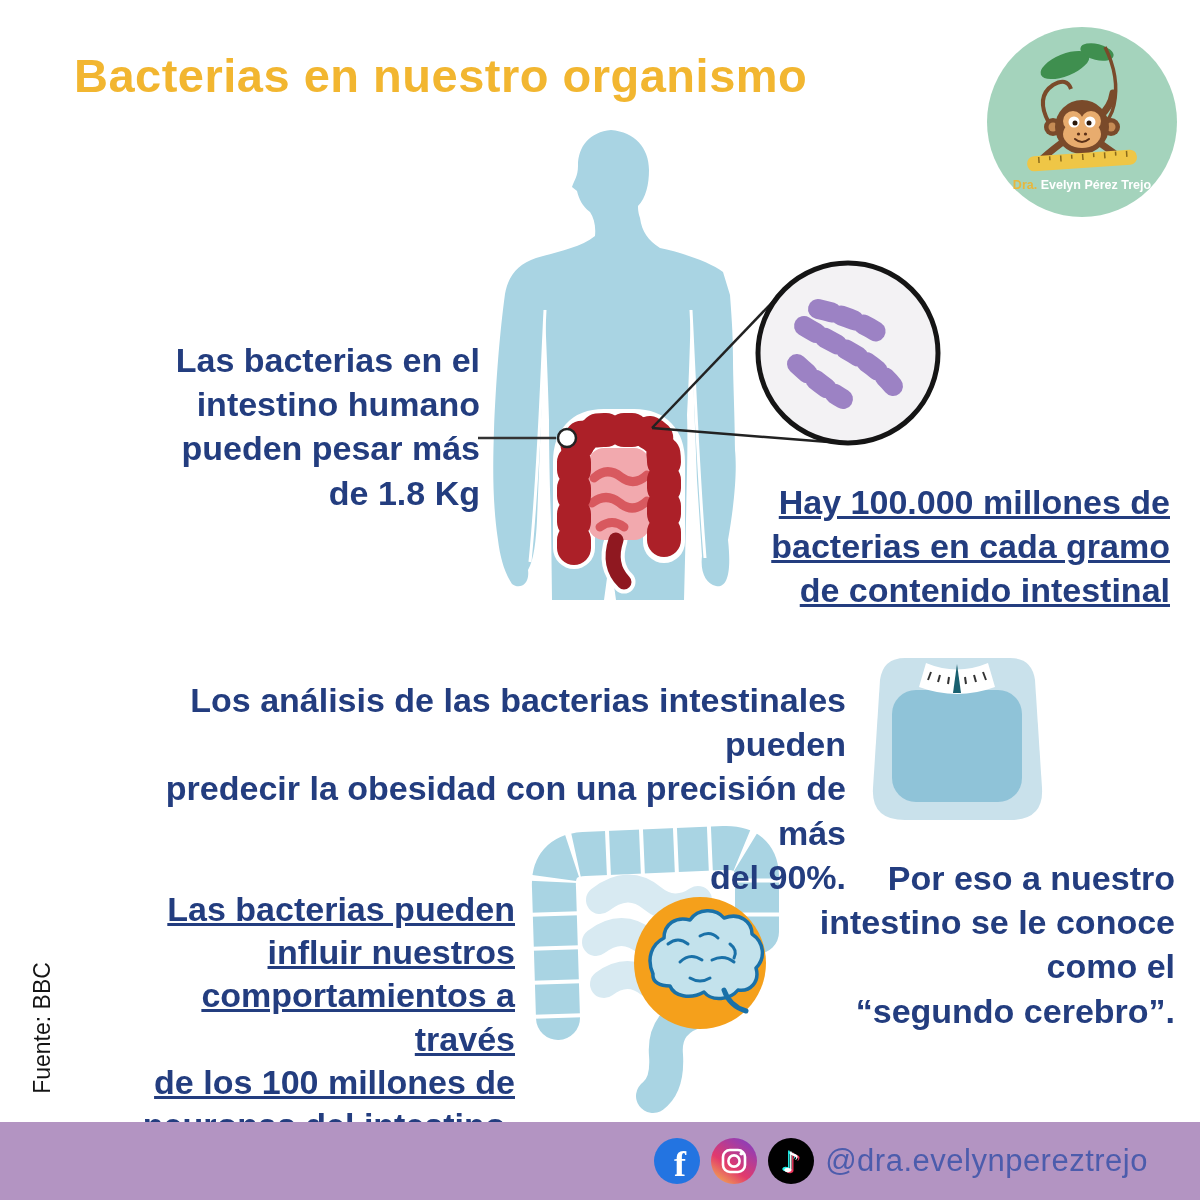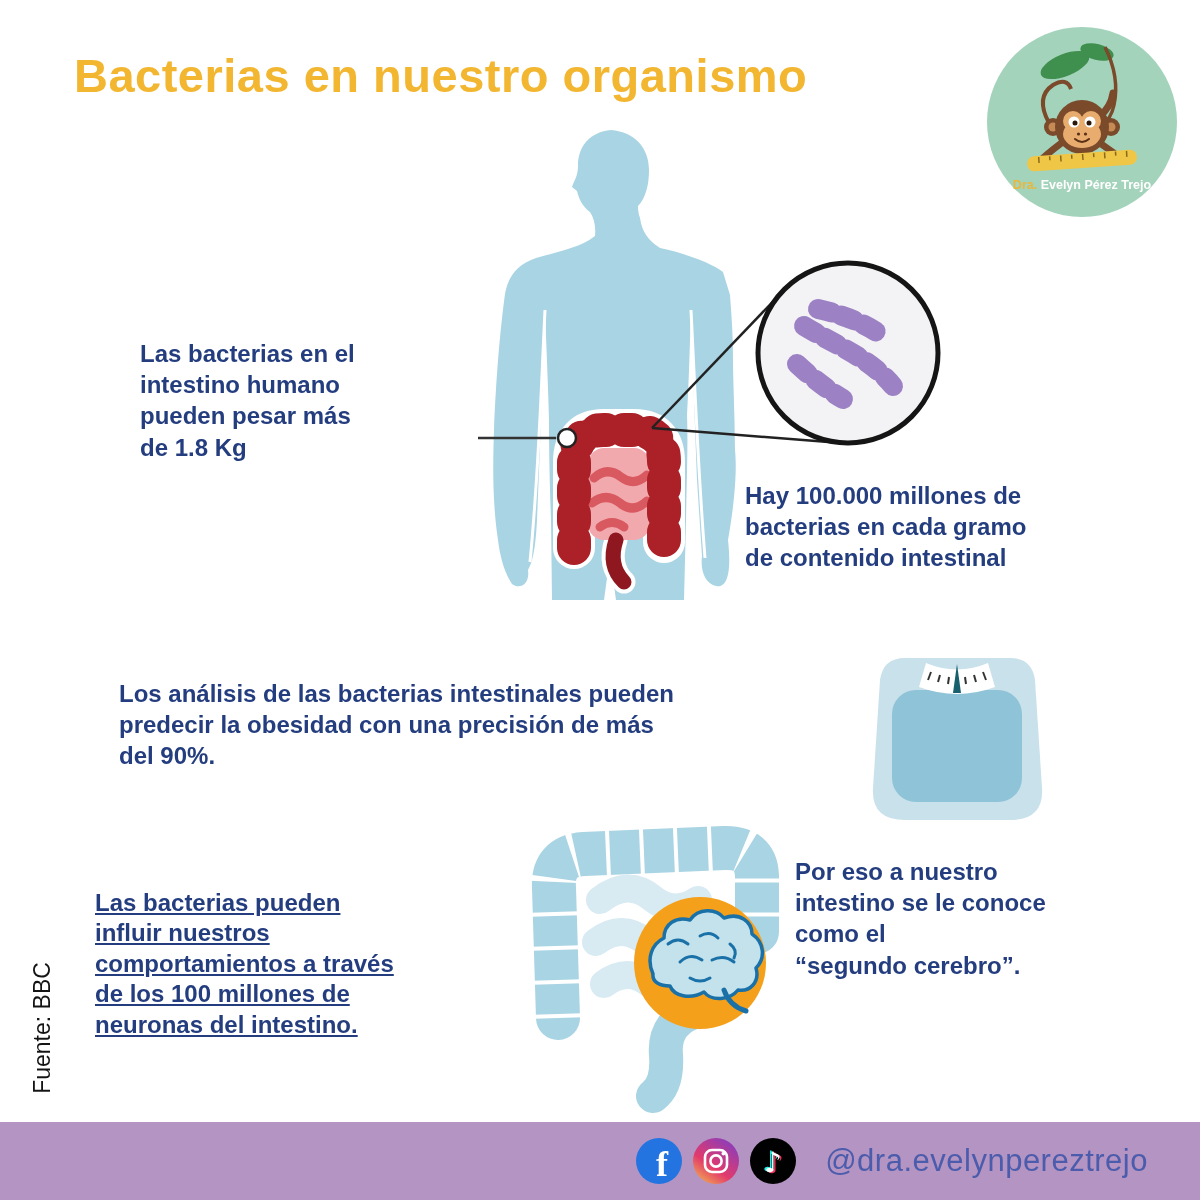--- a/index.html
+++ b/index.html
@@ -2,35 +2,35 @@
 <html><head>
 <meta charset="utf-8">
 <style>
   html,body{margin:0;padding:0;}
   body{width:1200px;height:1200px;position:relative;overflow:hidden;background:#ffffff;
        font-family:"Liberation Sans",sans-serif;}
   .canvas{position:absolute;inset:0;width:1200px;height:1044px;}
   svg.art{position:absolute;left:0;top:0;width:1200px;height:1200px;}
   .title{position:absolute;left:74px;top:50px;width:900px;font-size:47px;font-weight:800;
          letter-spacing:.5px;color:var(--yellow);line-height:1.12;}
-  .fact{position:absolute;color:var(--navy);font-weight:700;text-align:left;
-        white-space:pre-line;line-height:1.3;font-size:24px;}
+  .fact{position:absolute;color:var(--navy);font-weight:700;text-align:right;
+        white-space:pre-line;line-height:1.3;font-size:34px;}
   #fact-weight{left:140px;top:338px;width:340px;}
-  #fact-pergram{left:745px;top:480px;width:425px;}
-  #fact-obesity{left:119px;top:678px;width:750px;}
+  #fact-pergram{left:745px;top:480px;width:425px;text-decoration:underline;}
+  #fact-obesity{left:96px;top:678px;width:750px;}
   #fact-neurons{left:95px;top:888px;width:420px;line-height:1.27;text-decoration:underline;}
   #fact-secondbrain{left:795px;top:856px;width:380px;}
   .source{position:absolute;left:-58px;top:1008px;width:200px;height:40px;
           transform:rotate(-90deg);text-align:center;font-size:23px;font-weight:500;
           color:#141414;line-height:40px;}
   .footer{position:absolute;left:0;top:1122px;width:1200px;height:78px;background:var(--purple);}
   .footer-inner{position:absolute;right:52px;top:0;height:78px;display:flex;
                 align-items:center;gap:11px;}
   .social{width:46px;height:46px;display:block;}
-  .handle{margin-left:18px;font-size:31px;font-weight:500;letter-spacing:.5px;color:#4C5CAC;}
+  .handle{font-size:31px;font-weight:500;letter-spacing:.5px;color:#4C5CAC;}
   .logo{position:absolute;left:987px;top:27px;width:190px;height:190px;}
 </style>
 </head>
 <body>
 
 <div class="canvas" style="--yellow:#F2B630;--navy:#233D7F;--purple:#B394C2;">
 
   <svg class="art" viewBox="0 0 1200 1200">
 
     <g>

